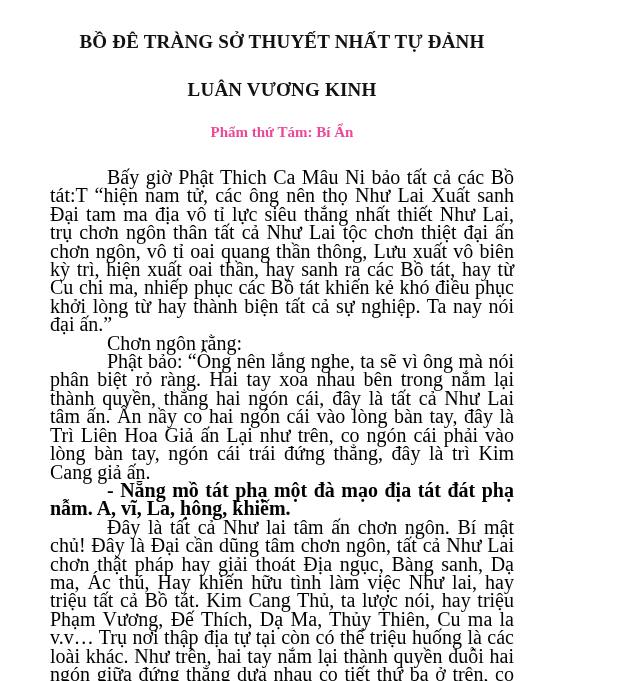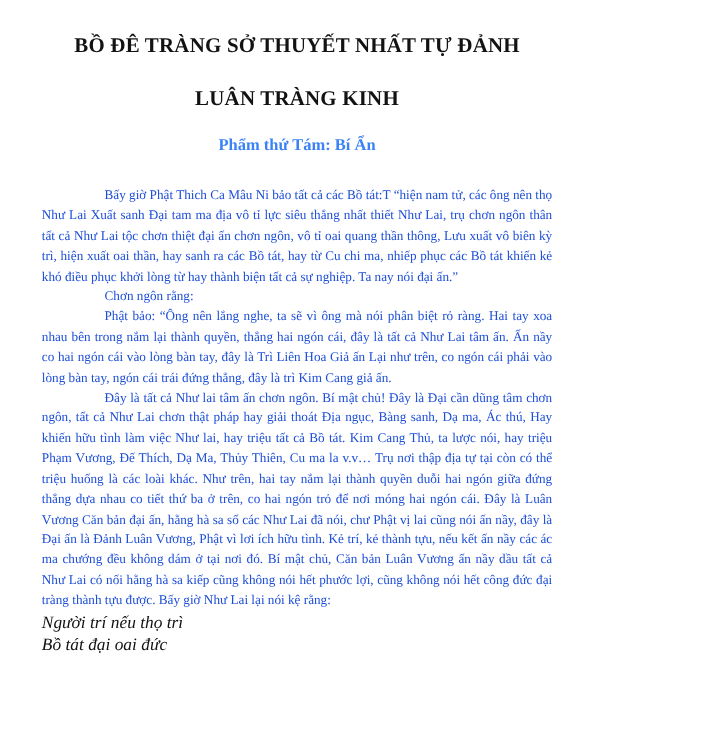--- a/index.html
+++ b/index.html
@@ -10,51 +10,52 @@
   .page {
     position: relative;
     width: 539px;
     height: 681px;
     background: #ffffff;
     overflow: hidden;
     color: #121212;
     font-family: "Liberation Serif", "DejaVu Serif", serif;
     box-sizing: border-box;
     padding: 0 37px 0 38px;
+    margin-left: 12px;
   }
   .doc-title {
     margin: 0;
     text-align: center;
     font-weight: bold;
     font-size: 19px;
     line-height: 22px;
     letter-spacing: 0.2px;
     color: #121212;
   }
   .doc-title.first  { padding-top: 31px; }
   .doc-title.second { padding-top: 26px; }
   .chapter-heading {
     margin: 0;
     padding-top: 22px;
     text-align: center;
     font-weight: bold;
     font-size: 15px;
     line-height: 18px;
-    color: #3b82f6;
+    color: #ec4899;
   }
   .body-text {
     padding-top: 27px;
   }
   .body-text p {
     margin: 0;
-    font-size: 12px;
+    font-size: 20px;
     line-height: 18.4px;
     text-align: justify;
     text-indent: 57px;
-    color: #1d4ed8;
+    color: #000000;
   }
   .body-text p.mantra {
     font-weight: bold;
   }
   .verse {
     padding-top: 2px;
     text-align: center;
     margin-right: 35px;
   }
   .verse .verse-line {
@@ -67,33 +68,34 @@
     color: #121212;
   }
 </style>
 </head>
 <body>
 
 <div class="page">
 
   <h1 class="doc-title first">BỒ ĐÊ TRÀNG SỞ THUYẾT NHẤT TỰ ĐẢNH</h1>
 
-  <h1 class="doc-title second">LUÂN TRÀNG KINH</h1>
+  <h1 class="doc-title second">LUÂN VƯƠNG KINH</h1>
 
   <h2 class="chapter-heading">Phẩm thứ Tám: Bí Ẩn</h2>
 
   <div class="body-text">
 
     <p>Bấy giờ Phật Thich Ca Mâu Ni bảo tất cả các Bồ tát:T “hiện nam tử, các ông nên thọ Như Lai Xuất sanh Đại tam ma địa vô tỉ lực siêu thắng nhất thiết Như Lai, trụ chơn ngôn thân tất cả Như Lai tộc chơn thiệt đại ấn chơn ngôn, vô tỉ oai quang thần thông, Lưu xuất vô biên kỳ trì, hiện xuất oai thần, hay sanh ra các Bồ tát, hay từ Cu chi ma, nhiếp phục các Bồ tát khiến kẻ khó điều phục khởi lòng từ hay thành biện tất cả sự nghiệp. Ta nay nói đại ấn.”</p>
 
 
     <p>Chơn ngôn rằng:</p>
 
     <p>Phật bảo: “Ông nên lắng nghe, ta sẽ vì ông mà nói phân biệt rỏ ràng. Hai tay xoa nhau bên trong nắm lại thành quyền, thẳng hai ngón cái, đây là tất cả Như Lai tâm ấn. Ấn nầy co hai ngón cái vào lòng bàn tay, đây là Trì Liên Hoa Giả ấn Lại như trên, co ngón cái phải vào lòng bàn tay, ngón cái trái đứng thẳng, đây là trì Kim Cang giả ấn.</p>
 
+    <p class="mantra">- Nẵng mồ tát phạ một đà mạo địa tát đát phạ nẫm. A, vĩ, La, ḥông, khiếm.</p>
 
     <p>Đây là tất cả Như lai tâm ấn chơn ngôn. Bí mật chủ! Đây là Đại cần dũng tâm chơn ngôn, tất cả Như Lai chơn thật pháp hay giải thoát Địa ngục, Bàng sanh, Dạ ma, Ác thú, Hay  khiến hữu tình làm việc Như lai, hay triệu tất cả Bồ tát. Kim Cang Thủ, ta lược nói, hay triệu Phạm Vương, Đế Thích, Dạ Ma, Thủy Thiên, Cu ma la v.v… Trụ nơi thập địa tự tại còn có thể triệu huống là các loài khác. Như trên, hai tay nắm lại thành quyền duỗi hai ngón giữa đứng thẳng dựa nhau co tiết thứ ba ở trên, co hai ngón trỏ để nơi móng hai ngón cái. Đây là Luân Vương Căn bản đại ấn, hằng hà sa số các Như Lai đã nói, chư Phật vị lai cũng nói ấn nầy, đây là Đại ấn là Đảnh Luân Vương, Phật vì lơi ích hữu tình. Kẻ trí, kẻ thành tựu, nếu kết ấn nầy các ác ma chướng đều không dám ở tại nơi đó. Bí mật chủ, Căn bản Luân Vương ấn nầy dầu tất cả Như Lai có nối hằng hà sa kiếp cũng không nói hết phước lợi, cũng không  nói hết công đức đại tràng thành tựu được. Bấy giờ Như Lai lại nói kệ rằng:</p>
 
     <div class="verse">
       <p class="verse-line">Người trí nếu thọ trì</p>
       <p class="verse-line">Bồ tát  đại oai đức</p>
     </div>
 
   </div>
 </div>

